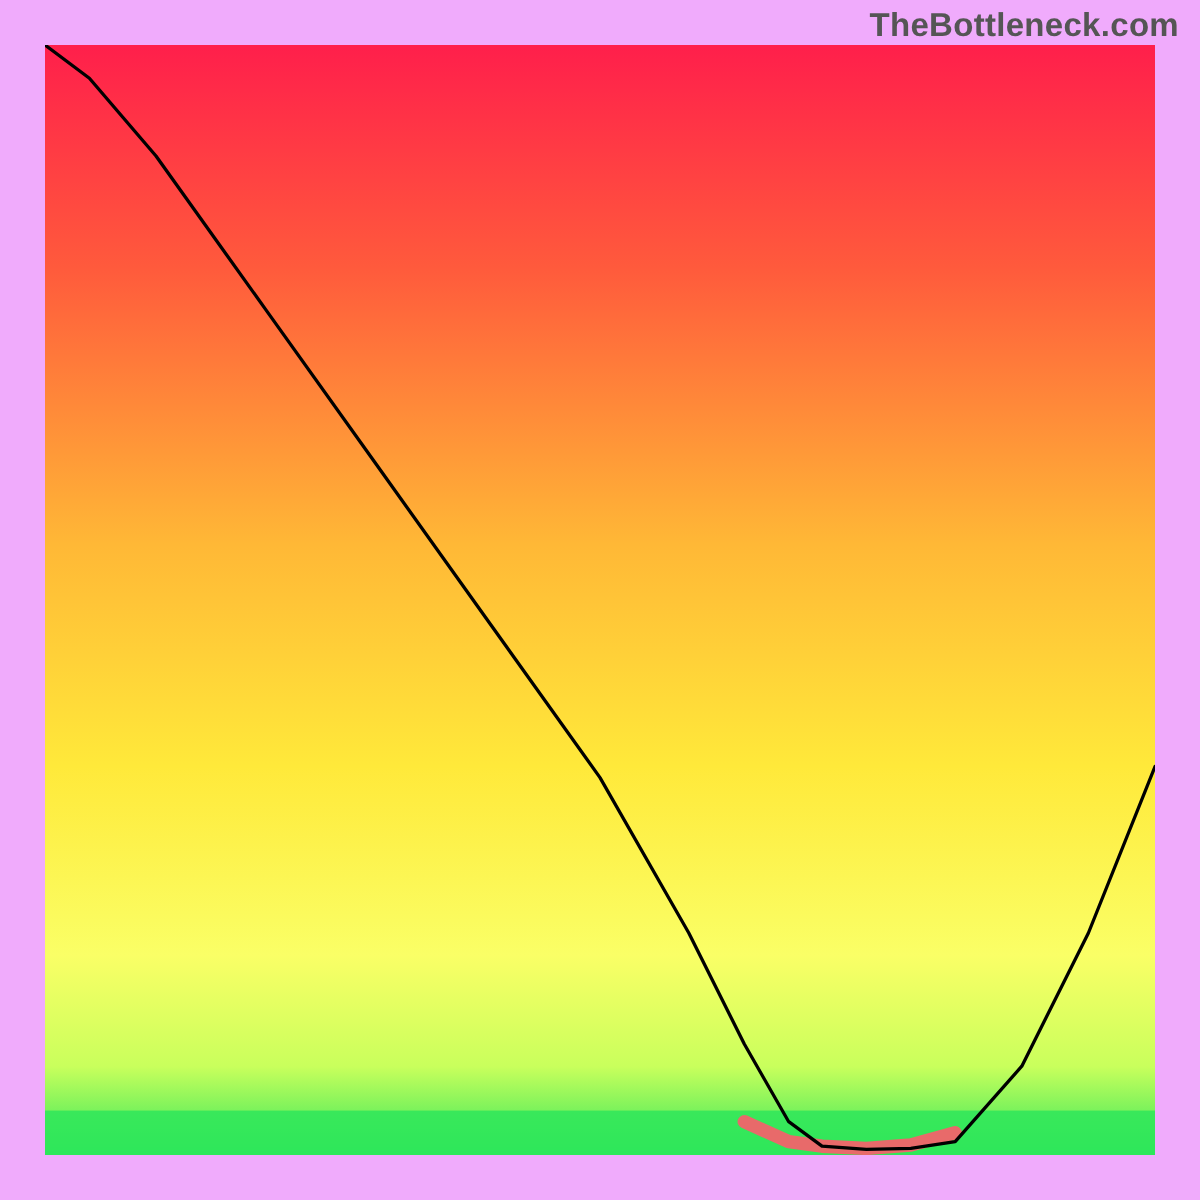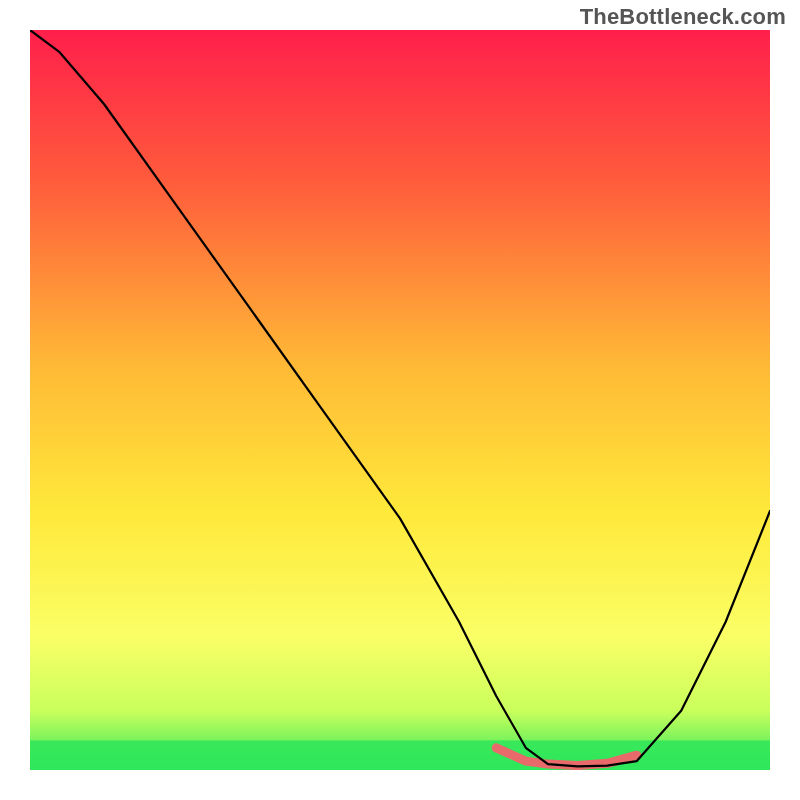--- a/index.html
+++ b/index.html
@@ -8,21 +8,21 @@
     width: 800px;
     height: 800px;
     background: #000;
     font-family: Arial, Helvetica, sans-serif;
     overflow: hidden;
   }
   .frame {
     position: relative;
     width: 800px;
     height: 800px;
-    background: #ffffff;
+    background: #f0abfc;
   }
   .watermark {
     position: absolute;
     top: 4px;
     right: 14px;
     color: #555;
     font-size: 22px;
     font-weight: 600;
     letter-spacing: 0.2px;
     user-select: none;

